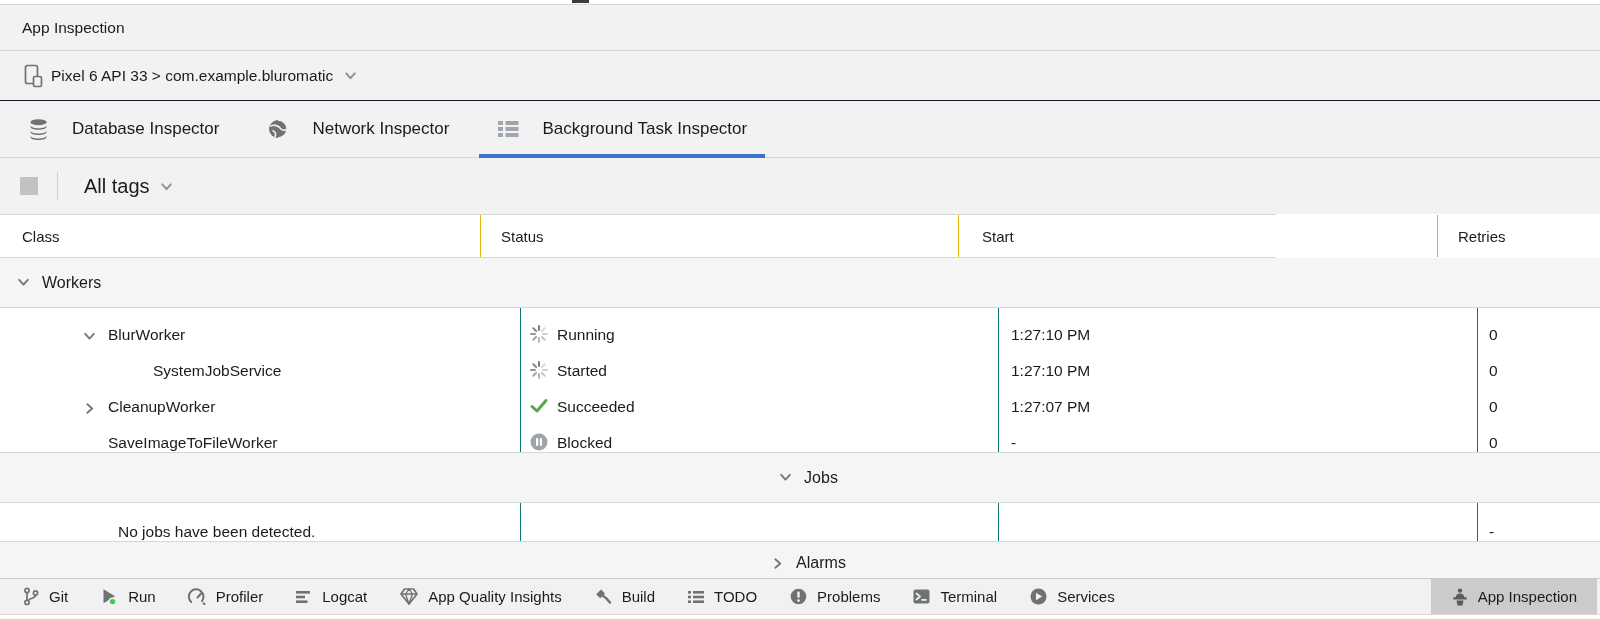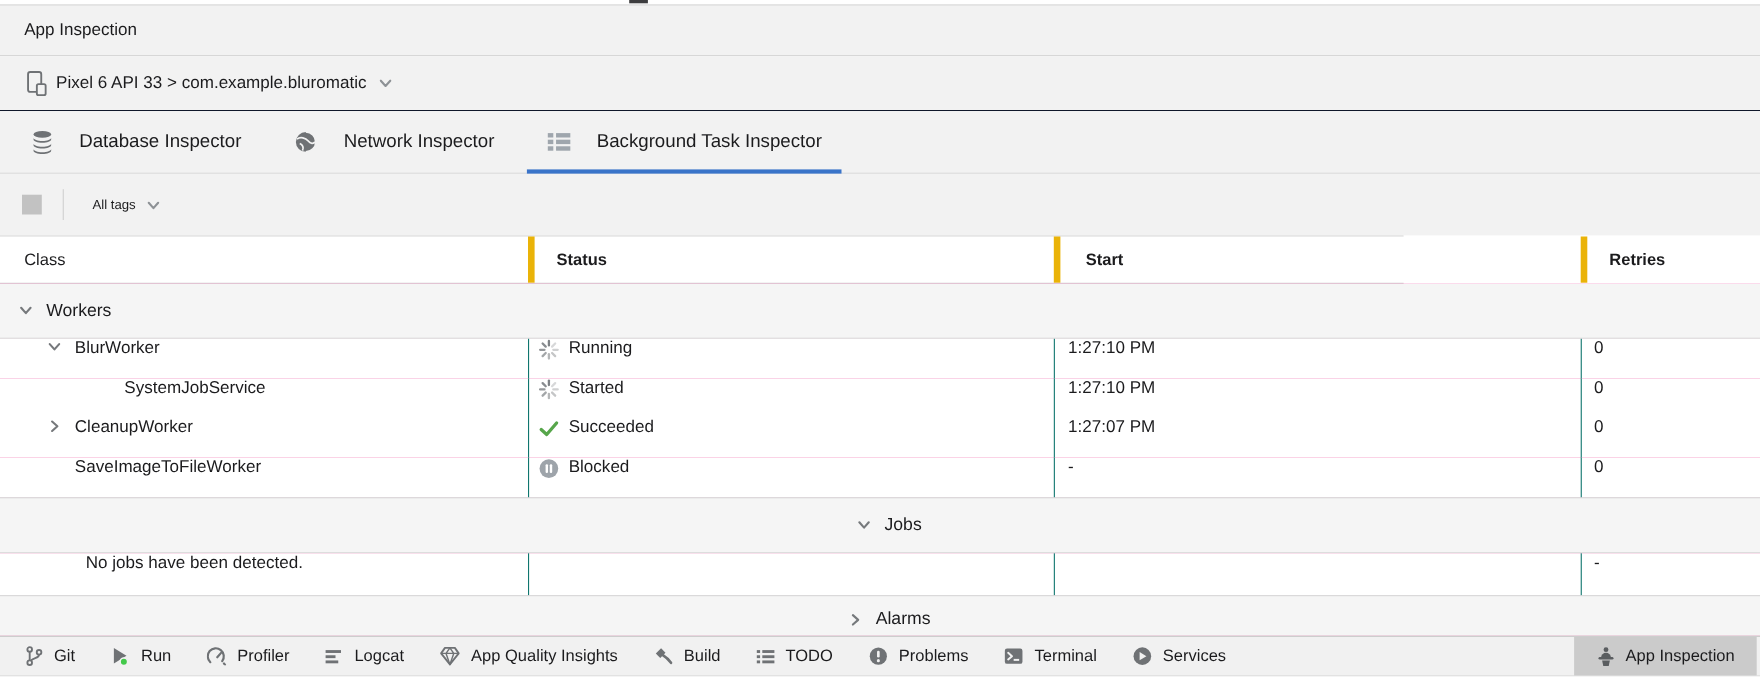--- a/index.html
+++ b/index.html
@@ -29,45 +29,45 @@
   .tab-bar { position:absolute; left:0; top:101px; width:1600px; height:57px;
     background:#f2f2f2; border-bottom:1px solid #d7d7d7;
     display:flex; align-items:stretch; padding-left:10px; }
   .tab { position:relative; display:flex; align-items:center; gap:23px; padding:0 18px;
     margin-right:12px; font-size:17px; cursor:default; }
   .tab.active::after { content:""; position:absolute; left:0; right:0; bottom:-1px; height:4px;
     background:#3a74c9; }
 
   
   .filter-bar { position:absolute; left:0; top:158px; width:1600px; height:56px;
-    background:#f2f2f2; display:flex; align-items:center; padding-left:20px; font-size:12px; }
+    background:#f2f2f2; display:flex; align-items:center; padding-left:20px; font-size:20px; }
   .swatch { width:18px; height:18px; background:#c2c2c2; }
   .vsep { width:1px; height:28px; background:#cfcfcf; margin:0 0 0 19px; }
   .filter-bar .label { margin-left:26px; }
   .filter-bar .chev { margin-left:9px; }
 
   
   .tgrid { display:grid; grid-template-columns:480px 478px 479px 1fr; }
   .table-header { position:absolute; left:0; top:214px; width:1276px; height:44px;
     background:#fff; border-top:1px solid #d7d7d7; border-bottom:1px solid #d7d7d7;
     font-size:15px; }
   .table-header .hcell { display:flex; align-items:center; padding-left:22px; }
-  .table-header .hcell + .hcell { border-left:6px solid #eab308; padding-left:20px;font-weight:bold; }
+  .table-header .hcell + .hcell { border-left:1px solid #eab308; padding-left:20px; }
   .table-header .hcell:nth-child(3) { padding-left:23px; }
 
   .table-body { position:absolute; left:0; top:258px; width:1600px; height:320px; overflow:hidden; background:#ec4899; }
 
   .group-row { height:50px; background:#f5f5f5; border-bottom:1px solid #d7d7d7;
     display:flex; align-items:center; padding-left:16px; font-size:16px; }
   .group-row.first { border-top:0; }
   .group-row + .group-row, .data-row + .group-row { border-top:1px solid #d7d7d7; height:51px;justify-content:center; }
   .group-row .gname { margin-left:11px; }
 
   .data-row { height:36px; background:#fff; font-size:15.5px; }
-  .data-row .cell { display:flex; align-items:flex-start; min-width:0; white-space:nowrap; }
+  .data-row .cell { display:flex; align-items:flex-end; min-width:0; white-space:nowrap;margin-left:40px; }
   .data-row .cell + .cell { border-left:1px solid #0f766e; }
   .cell-class { padding-left:0; }
   .cell-status { padding-left:8px; gap:8px; }
   .cell-start { padding-left:12px; }
   .cell-retries { padding-left:11px; }
   .indent-1 { padding-left:42px; }
   .indent-2 { padding-left:113px; }
   .tree-toggle { width:26px; display:inline-flex; justify-content:flex-start; }
   .tree-spacer { display:inline-block; width:26px; }
   .empty-msg { padding-left:78px; }

